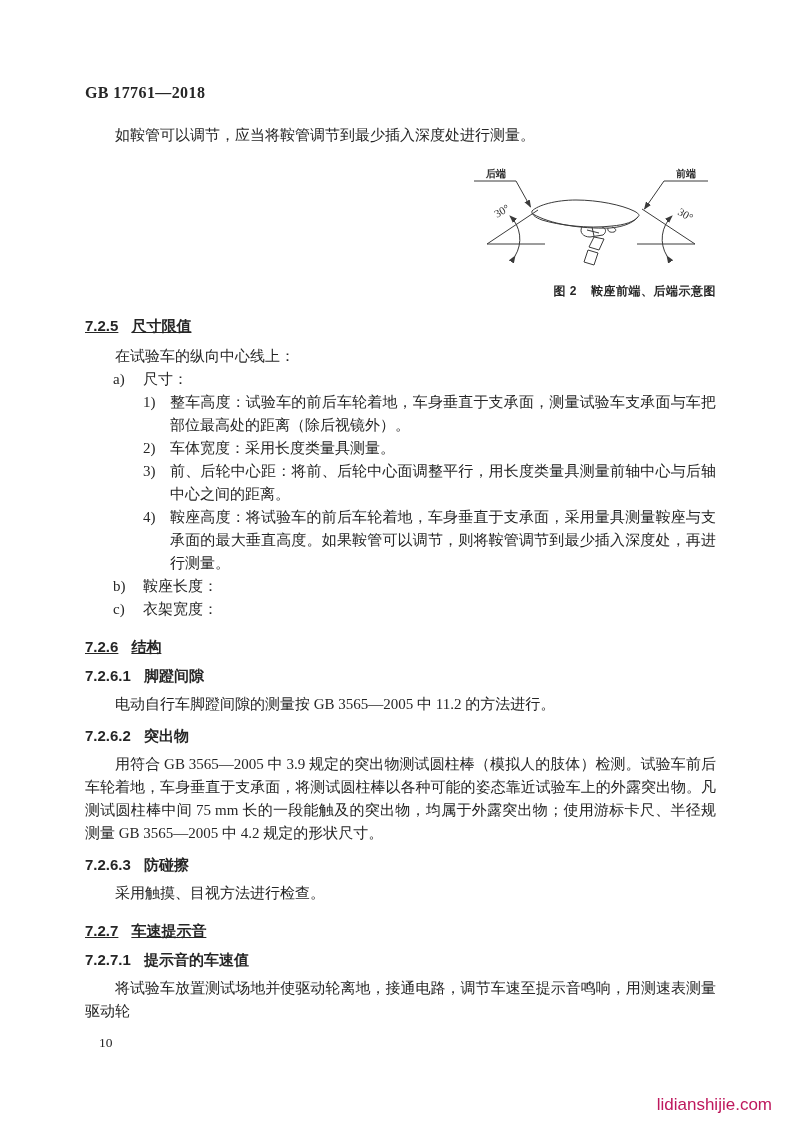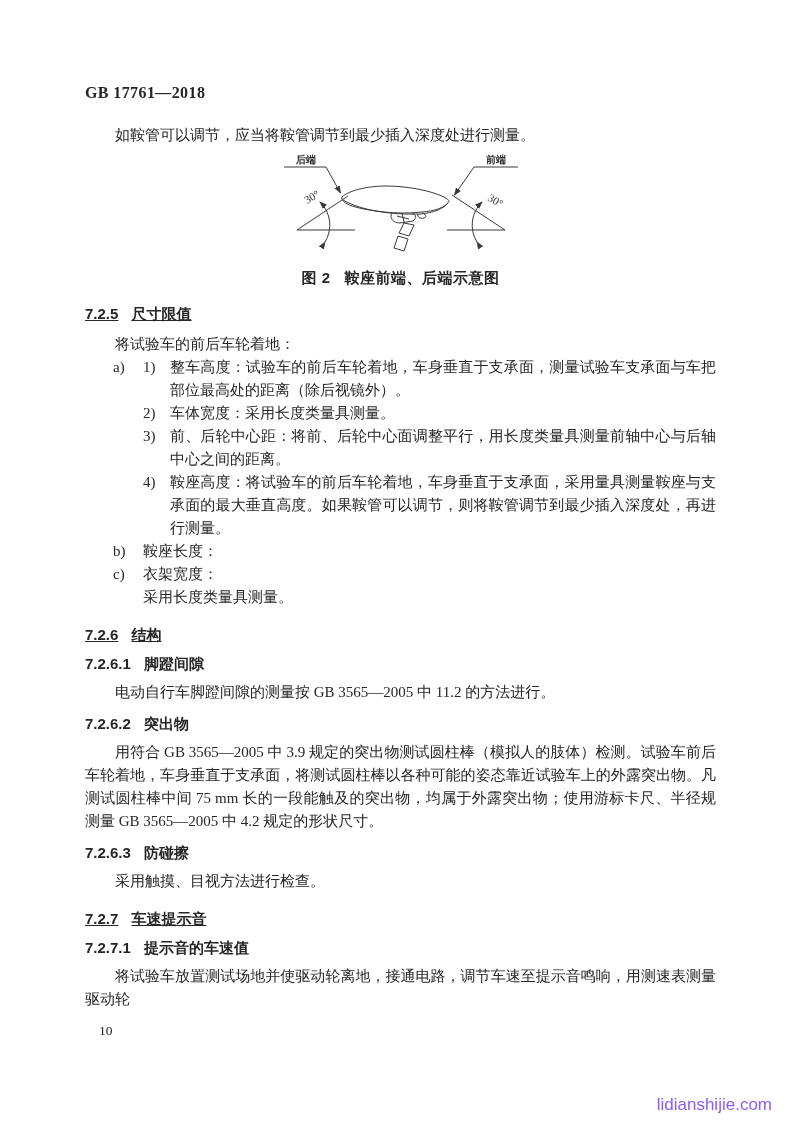--- a/index.html
+++ b/index.html
@@ -25,26 +25,26 @@
   .para {
     font-size: 15px;
     line-height: 23px;
     text-align: justify;
     margin: 0;
   }
   .indent2 { text-indent: 2em; }
   .intro { margin-top: 22px; }
 
   
-  .figure { margin: 6px 0 0 0; text-align: center; }
+  .figure { margin: 20px 0 0 0; text-align: right; }
   .figure svg { display: inline-block; }
   .fig-caption {
     font-family: "Liberation Sans", "DejaVu Sans", sans-serif;
     font-weight: bold;
-    font-size: 15px;
+    font-size: 12px;
     margin-top: 8px;
     letter-spacing: 0.5px;
   }
   .fig-caption .cap-num { margin-right: 14px; }
 
   svg .ln { fill: none; stroke: #3a3a3a; stroke-width: 1; }
   svg .lbl {
     font-family: "Liberation Sans", "DejaVu Sans", sans-serif;
     font-size: 10px; font-weight: bold; fill: #2b2b2b;
   }
@@ -135,25 +135,26 @@
     </svg>
     <figcaption class="fig-caption">
       <span class="cap-num">图 2</span><span>鞍座前端、后端示意图</span>
     </figcaption>
   </figure>
 
   <div class="h-sec">
     <span class="h-num">7.2.5</span><span>尺寸限值</span>
   </div>
 
-  <p class="para indent2">将试验车的前后车轮着地：</p>
+  <p class="para indent2">在试验车的纵向中心线上：</p>
 
   <div class="li">
     <span class="li-label">a)</span>
     <div class="li-body">
+      <div class="para">尺寸：</div>
       <div class="sub">
         <span class="sub-label">1)</span>
         <div class="sub-body para">整车高度：试验车的前后车轮着地，车身垂直于支承面，测量试验车支承面与车把部位最高处的距离（除后视镜外）。</div>
       </div>
       <div class="sub">
         <span class="sub-label">2)</span>
         <div class="sub-body para">车体宽度：采用长度类量具测量。</div>
       </div>
       <div class="sub">
         <span class="sub-label">3)</span>
@@ -170,21 +171,20 @@
     <span class="li-label">b)</span>
     <div class="li-body">
       <div class="para">鞍座长度：</div>
     </div>
   </div>
 
   <div class="li">
     <span class="li-label">c)</span>
     <div class="li-body">
       <div class="para">衣架宽度：</div>
-      <div class="para">采用长度类量具测量。</div>
     </div>
   </div>
 
   <div class="h-sec">
     <span class="h-num">7.2.6</span><span>结构</span>
   </div>
 
   <div class="h-sub">
     <span class="h-num">7.2.6.1</span><span>脚蹬间隙</span>
   </div>
@@ -206,13 +206,13 @@
 
   <div class="h-sub">
     <span class="h-num">7.2.7.1</span><span>提示音的车速值</span>
   </div>
   <p class="para indent2">将试验车放置测试场地并使驱动轮离地，接通电路，调节车速至提示音鸣响，用测速表测量驱动轮</p>
 
   <div class="page-number">10</div>
 
 </div>
 
-<div class="watermark" style="color: #8b5cf6;">lidianshijie.com</div>
+<div class="watermark" style="color: #be185d;">lidianshijie.com</div>
 
 </body></html>

